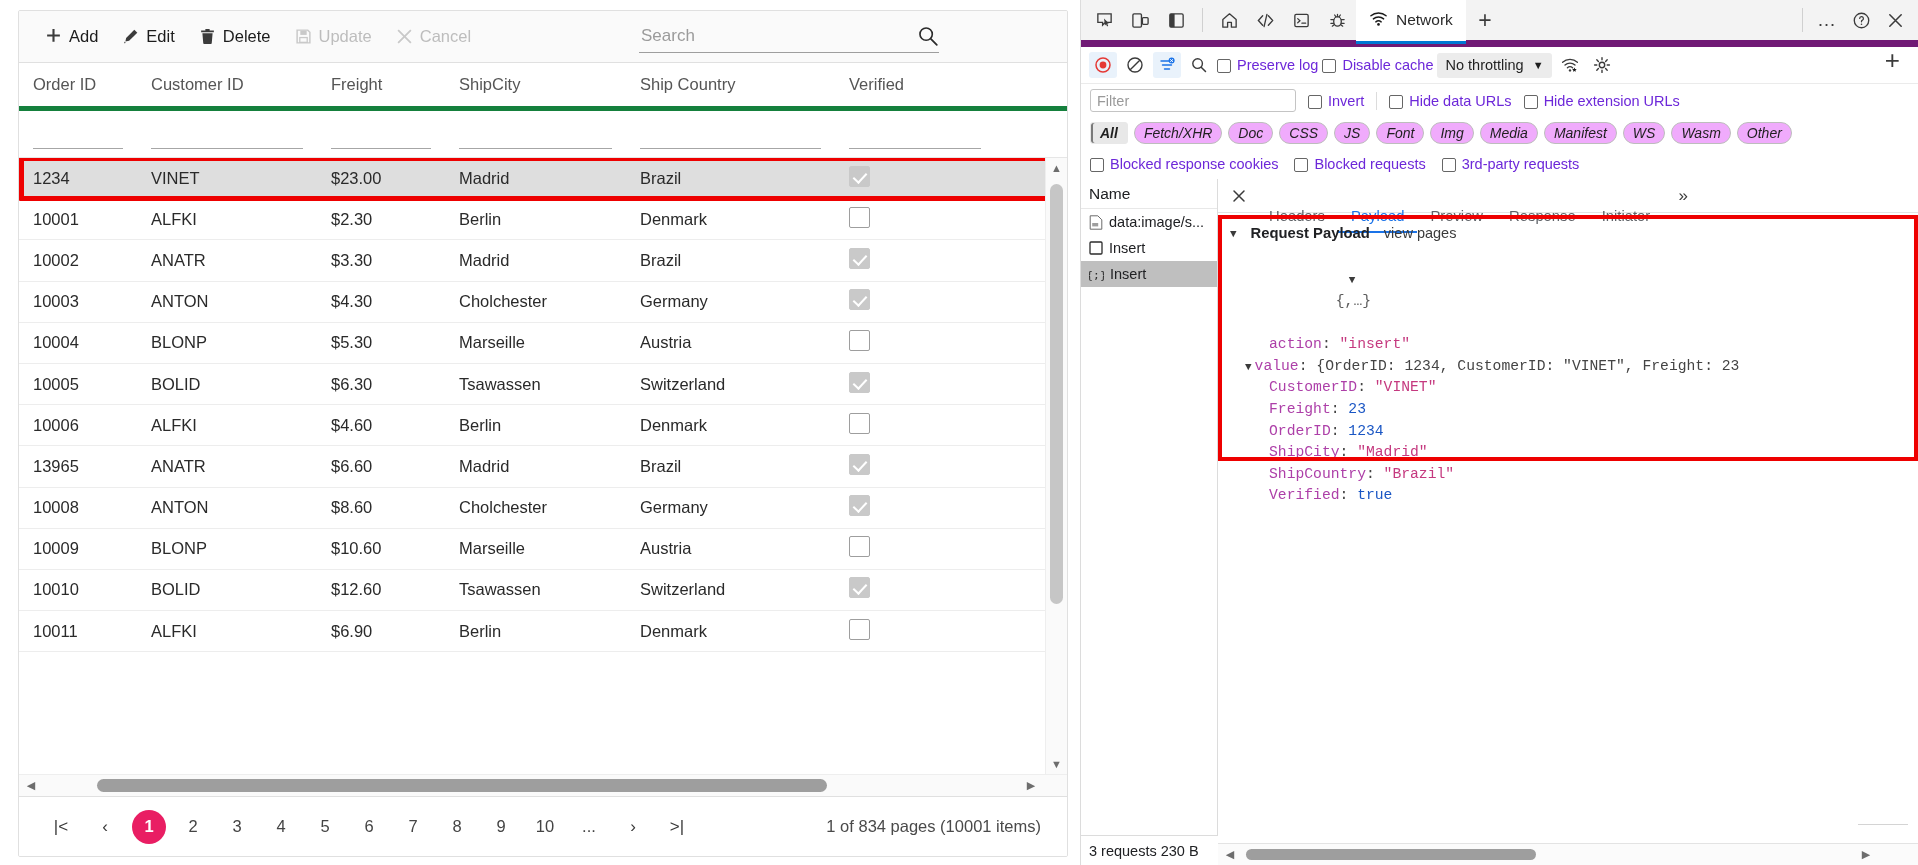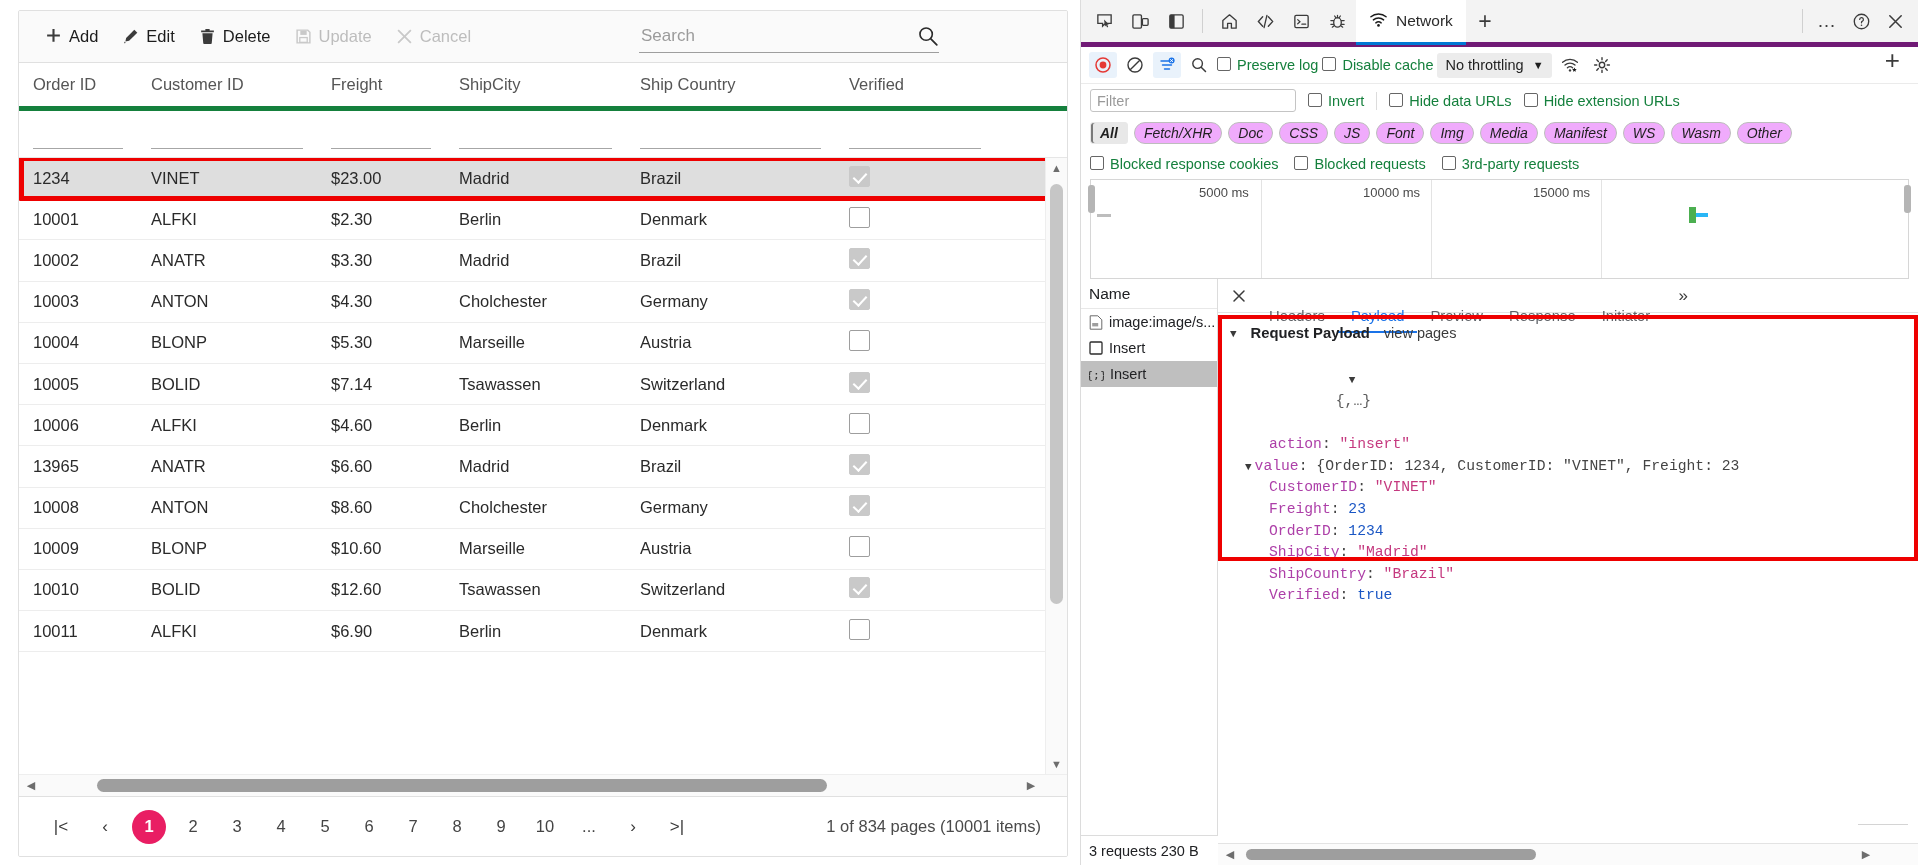--- a/index.html
+++ b/index.html
@@ -168,21 +168,21 @@
     border-left: 1px solid #dcdcdc;
     display: flex; flex-direction: column;
     font-size: 14.5px; color: #202124;
     position: relative;
   }
   .dev-top {
     height: 47px; flex: 0 0 47px;
     background: #f3f3f3;
     display: flex; align-items: center;
     padding: 0 6px; gap: 2px;
-    border-bottom: 5px solid #701a75;
+    border-bottom: 7px solid #701a75;
   }
   .dvi {
     width: 34px; height: 34px; display:flex; align-items:center; justify-content:center;
     cursor: pointer; border-radius: 4px; color: #3b3b3b;
   }
   .dv-sep { width: 1px; height: 24px; background: #d0d0d0; margin: 0 7px; }
   .dv-tab {
     height: 47px; display: flex; align-items: center; gap: 8px;
     padding: 0 13px; cursor: pointer; color: #2b2b2b; font-size: 15.5px;
   }
@@ -192,21 +192,21 @@
   .net-bar {
     height: 36px; flex: 0 0 36px;
     display: flex; align-items: center; gap: 4px;
     padding: 0 8px; background: #ffffff;
   }
   .nb-ico {
     width: 28px; height: 26px; display:flex; align-items:center; justify-content:center;
     cursor:pointer; border-radius:3px;
   }
   .nb-ico.on { background:#e9f2fb; }
-  .cbx-lbl { display: flex; align-items: flex-start; gap: 6px; font-size: 14.5px; color: #15803d; cursor: pointer; white-space: nowrap; }
+  .cbx-lbl { display: flex; align-items: flex-end; gap: 6px; font-size: 14.5px; color: #6d28d9; cursor: pointer; white-space: nowrap; }
   .cbx {
     width: 14px; height: 14px; border: 1.3px solid #666; border-radius: 2px; background: #fff;
     display:inline-block; flex:0 0 14px;
   }
   .throttle {
     display: flex; align-items: center; gap: 9px;
     background: #ececec; border-radius: 3px;
     height: 25px; padding: 0 8px; font-size: 14.5px; cursor: pointer;
     color: #1f1f1f; white-space: nowrap;
   }
@@ -420,21 +420,21 @@
               <div class="cell c-order">10004</div>
               <div class="cell c-cust">BLONP</div>
               <div class="cell c-freight">$5.30</div>
               <div class="cell c-city">Marseille</div>
               <div class="cell c-country">Austria</div>
               <div class="cell c-verif"><span class="ck"></span></div>
             </div>
             <div class="row">
               <div class="cell c-order">10005</div>
               <div class="cell c-cust">BOLID</div>
-              <div class="cell c-freight">$7.14</div>
+              <div class="cell c-freight">$6.30</div>
               <div class="cell c-city">Tsawassen</div>
               <div class="cell c-country">Switzerland</div>
               <div class="cell c-verif"><span class="ck on"></span></div>
             </div>
             <div class="row">
               <div class="cell c-order">10006</div>
               <div class="cell c-cust">ALFKI</div>
               <div class="cell c-freight">$4.60</div>
               <div class="cell c-city">Berlin</div>
               <div class="cell c-country">Denmark</div>
@@ -685,46 +685,33 @@
         <label class="cbx-lbl">
           <span class="cbx"></span>
           <span>Blocked requests</span>
         </label>
         <label class="cbx-lbl">
           <span class="cbx"></span>
           <span>3rd-party requests</span>
         </label>
       </div>
 
-    <div class="overview">
-      <div class="ov-handle" style="left:-3px;"></div>
-      <div class="ov-handle" style="right:-3px;"></div>
-      <div class="ov-div" style="left:170px;"></div>
-      <div class="ov-div" style="left:340px;"></div>
-      <div class="ov-div" style="left:510px;"></div>
-      <div class="ov-lab" style="left:108px;">5000 ms</div>
-      <div class="ov-lab" style="left:272px;">10000 ms</div>
-      <div class="ov-lab" style="left:442px;">15000 ms</div>
-      <div class="ov-bar" style="left:6px;top:34px;width:14px;height:3px;background:#bdbdbd;"></div>
-      <div class="ov-bar" style="left:598px;top:27px;width:7px;height:16px;background:#4caf50;"></div>
-      <div class="ov-bar" style="left:605px;top:33px;width:12px;height:4px;background:#29b6f6;"></div>
-    </div>
 
     <div class="req-area">
       <div class="req-list">
         <div class="rl-head">Name</div>
         <div id="rl-host">
             <div class="rl-item">
               <span style="display:inline-flex;">
                 <svg width="14" height="15" viewBox="0 0 14 15">
                   <path d="M1.2 0.8h7.6l4 4v9.4H1.2z" fill="#fff" stroke="#6b6b6b" stroke-width="1"></path>
                   <rect x="3.2" y="8" width="6" height="3.4" fill="#9e9e9e"></rect>
                 </svg>
               </span>
-              <span>image:image/s...</span>
+              <span>data:image/s...</span>
             </div>
             <div class="rl-item">
               <span style="display:inline-flex;">
                 <svg width="14" height="14" viewBox="0 0 14 14">
                   <rect x="1" y="1" width="12" height="12" rx="1" fill="#fff" stroke="#2b2b2b" stroke-width="1.3"></rect>
                 </svg>
               </span>
               <span>Insert</span>
             </div>
             <div class="rl-item sel">

